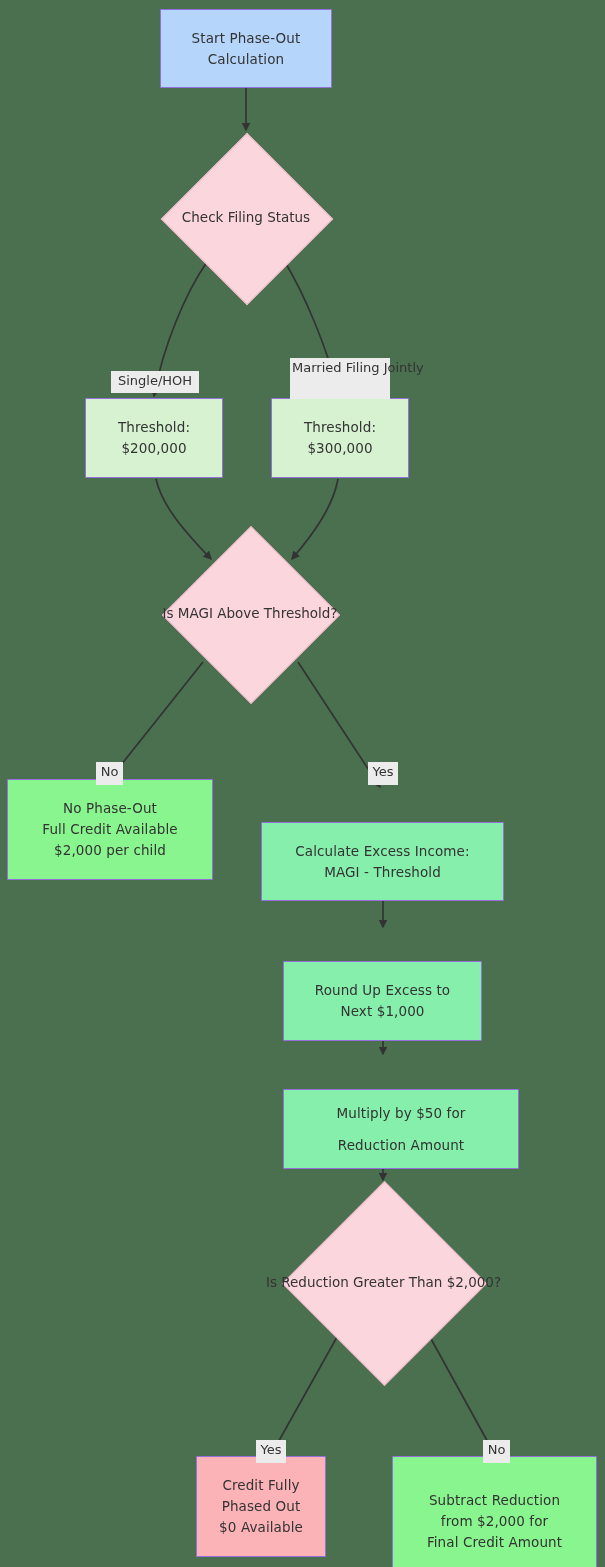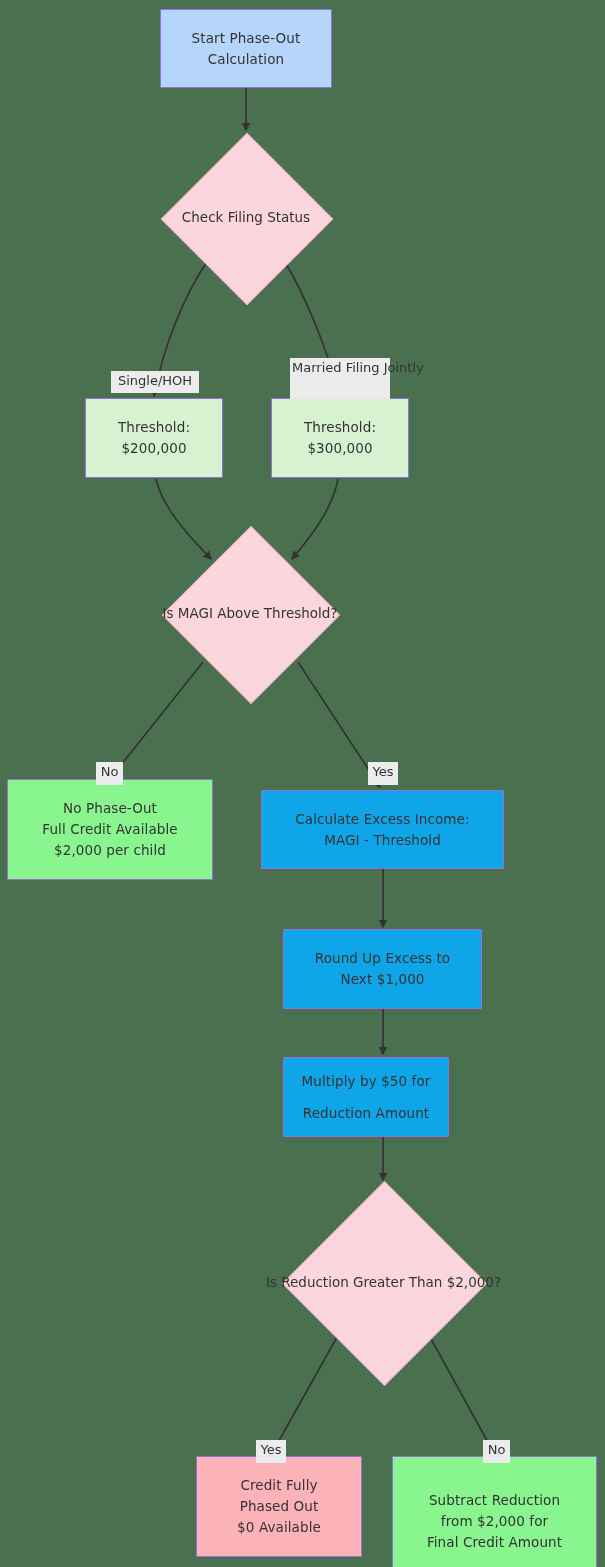--- a/index.html
+++ b/index.html
@@ -39,21 +39,21 @@
   }
   .node .line { display: block; white-space: nowrap; }
 
   
   .rect {
     border: 1.4px solid #9370db;
     border-radius: 1px;
   }
   .rect.start   { background: #b5d5fb; }
   .rect.info    { background: #d6f2d0; }
-  .rect.process { background: #0ea5e9; }
+  .rect.process { background: #86efac; margin-top: 32px; }
   .rect.good    { background: #89f58e; }
   .rect.bad     { background: #fcb3b8; }
 
   
   .diamond-wrap {
     position: absolute;
     z-index: 3;
     display: flex;
     align-items: center;
     justify-content: center;
@@ -196,21 +196,21 @@
   <div class="node rect process" style="left:261px; top:790px; width:243px; height:79px;">
     <span class="line">Calculate Excess Income:</span>
     <span class="line">MAGI - Threshold</span>
   </div>
 
   <div class="node rect process" style="left:283px; top:929px; width:199px; height:80px;">
     <span class="line">Round Up Excess to</span>
     <span class="line">Next $1,000</span>
   </div>
 
-  <div class="node rect process" style="left:283px; top:1057px; width:166px; height:80px;gap:11px;">
+  <div class="node rect process" style="left:283px; top:1057px; width:236px; height:80px;gap:11px;">
     <span class="line">Multiply by $50 for</span>
     <span class="line">Reduction Amount</span>
   </div>
 
   <div class="diamond-wrap" style="left:283px; top:1182px; width:201px; height:201px;">
     <div class="diamond-shape" style="left:29px; top:29px; width:143px; height:143px;"></div>
     <div class="diamond-label">
       <span class="line">Is Reduction</span>
       <span class="line">Greater Than</span>
       <span class="line">$2,000?</span>
@@ -218,21 +218,21 @@
   </div>
 
   <div class="edge-label" style="left:256px; top:1408px; width:30px; height:23px;">
     <span>Yes</span>
   </div>
 
   <div class="edge-label" style="left:483px; top:1408px; width:27px; height:23px;">
     <span>No</span>
   </div>
 
-  <div class="node rect bad" style="left:196px; top:1456px; width:166px; height:101px;">
+  <div class="node rect bad" style="left:196px; top:1456px; width:130px; height:101px;">
     <span class="line">Credit Fully</span>
     <span class="line">Phased Out</span>
     <span class="line">$0 Available</span>
   </div>
 
   <div class="node rect good" style="left:392px; top:1456px; width:205px; height:131px;">
     <span class="line">Subtract Reduction</span>
     <span class="line">from $2,000 for</span>
     <span class="line">Final Credit Amount</span>
   </div>

